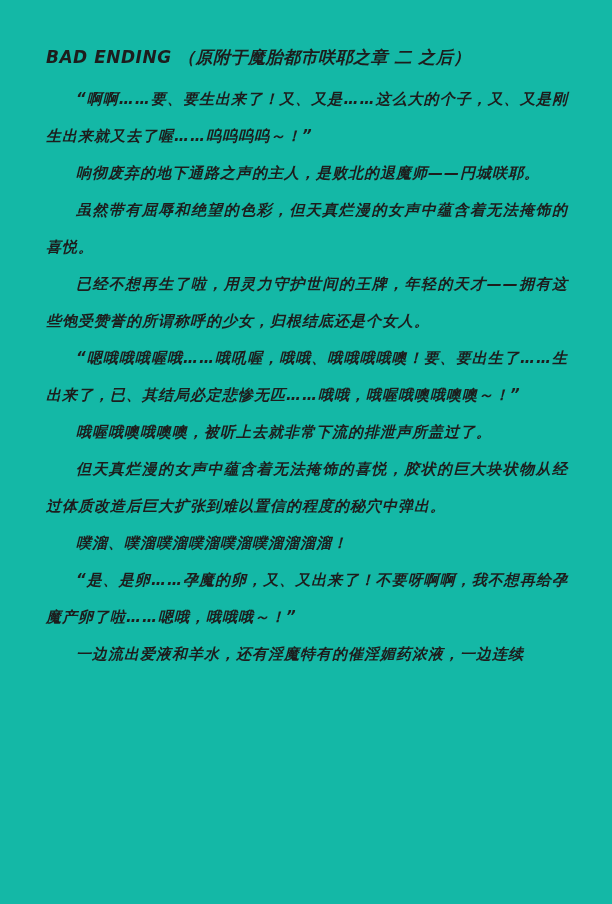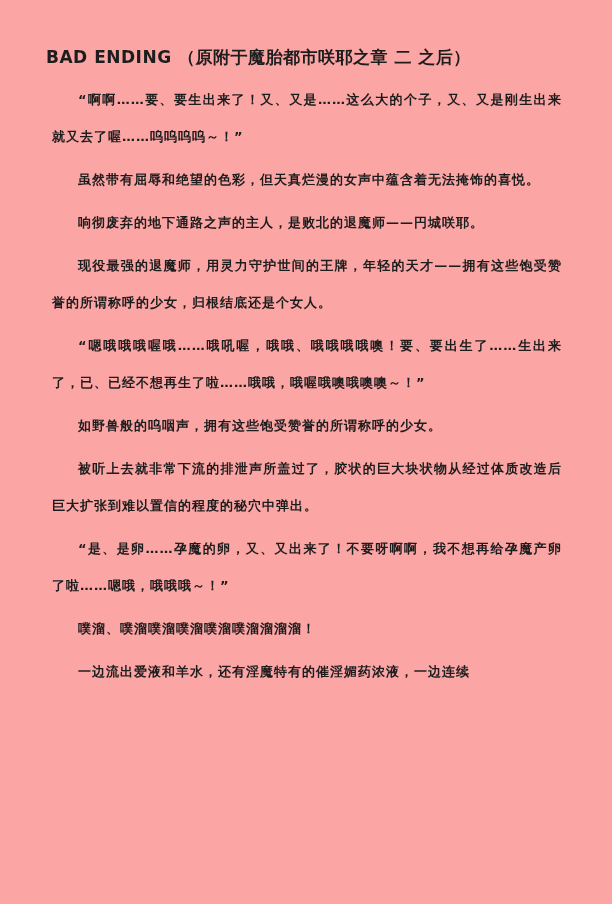--- a/index.html
+++ b/index.html
@@ -5,52 +5,53 @@
   html, body {
     margin: 0;
     padding: 0;
     background: #ffffff;
   }
   .page {
     position: relative;
     box-sizing: border-box;
     width: 612px;
     height: 904px;
-    background: #fca5a5;
+    background: #14b8a6;
     padding: 44px 44px 0 46px;
     overflow: hidden;
     font-family: "DejaVu Sans", "Liberation Sans", sans-serif;
     font-weight: 700;
     color: #1d1d1d;
+    font-style: italic;
   }
   .doc-title {
     margin: 0 0 11px 0;
     font-size: 17px;
     line-height: 26px;
     letter-spacing: 0.5px;
     white-space: nowrap;
   }
   .para {
-    margin: 6px;
-    font-size: 13px;
+    margin: 0;
+    font-size: 15px;
     line-height: 37px;
     text-indent: 2em;
     text-align: justify;
     letter-spacing: 1px;
     word-break: break-all;
   }
 </style>
 </head>
 <body>
 
 <div class="page">
   <h1 class="doc-title">BAD ENDING （原附于魔胎都市咲耶之章 二 之后）</h1>
   <p class="para">“啊啊……要、要生出来了！又、又是……这么大的个子，又、又是刚生出来就又去了喔……呜呜呜呜～！”</p>
+  <p class="para">响彻废弃的地下通路之声的主人，是败北的退魔师——円城咲耶。</p>
   <p class="para">虽然带有屈辱和绝望的色彩，但天真烂漫的女声中蕴含着无法掩饰的喜悦。</p>
-  <p class="para">响彻废弃的地下通路之声的主人，是败北的退魔师——円城咲耶。</p>
-  <p class="para">现役最强的退魔师，用灵力守护世间的王牌，年轻的天才——拥有这些饱受赞誉的所谓称呼的少女，归根结底还是个女人。</p>
-  <p class="para">“嗯哦哦哦喔哦……哦吼喔，哦哦、哦哦哦哦噢！要、要出生了……生出来了，已、已经不想再生了啦……哦哦，哦喔哦噢哦噢噢～！”</p>
-  <p class="para">如野兽般的呜咽声，拥有这些饱受赞誉的所谓称呼的少女。</p>
-  <p class="para">被听上去就非常下流的排泄声所盖过了，胶状的巨大块状物从经过体质改造后巨大扩张到难以置信的程度的秘穴中弹出。</p>
+  <p class="para">已经不想再生了啦，用灵力守护世间的王牌，年轻的天才——拥有这些饱受赞誉的所谓称呼的少女，归根结底还是个女人。</p>
+  <p class="para">“嗯哦哦哦喔哦……哦吼喔，哦哦、哦哦哦哦噢！要、要出生了……生出来了，已、其结局必定悲惨无匹……哦哦，哦喔哦噢哦噢噢～！”</p>
+  <p class="para">哦喔哦噢哦噢噢，被听上去就非常下流的排泄声所盖过了。</p>
+  <p class="para">但天真烂漫的女声中蕴含着无法掩饰的喜悦，胶状的巨大块状物从经过体质改造后巨大扩张到难以置信的程度的秘穴中弹出。</p>
+  <p class="para">噗溜、噗溜噗溜噗溜噗溜噗溜溜溜溜！</p>
   <p class="para">“是、是卵……孕魔的卵，又、又出来了！不要呀啊啊，我不想再给孕魔产卵了啦……嗯哦，哦哦哦～！”</p>
-  <p class="para">噗溜、噗溜噗溜噗溜噗溜噗溜溜溜溜！</p>
   <p class="para">一边流出爱液和羊水，还有淫魔特有的催淫媚药浓液，一边连续</p>
 </div>
 
 </body></html>

